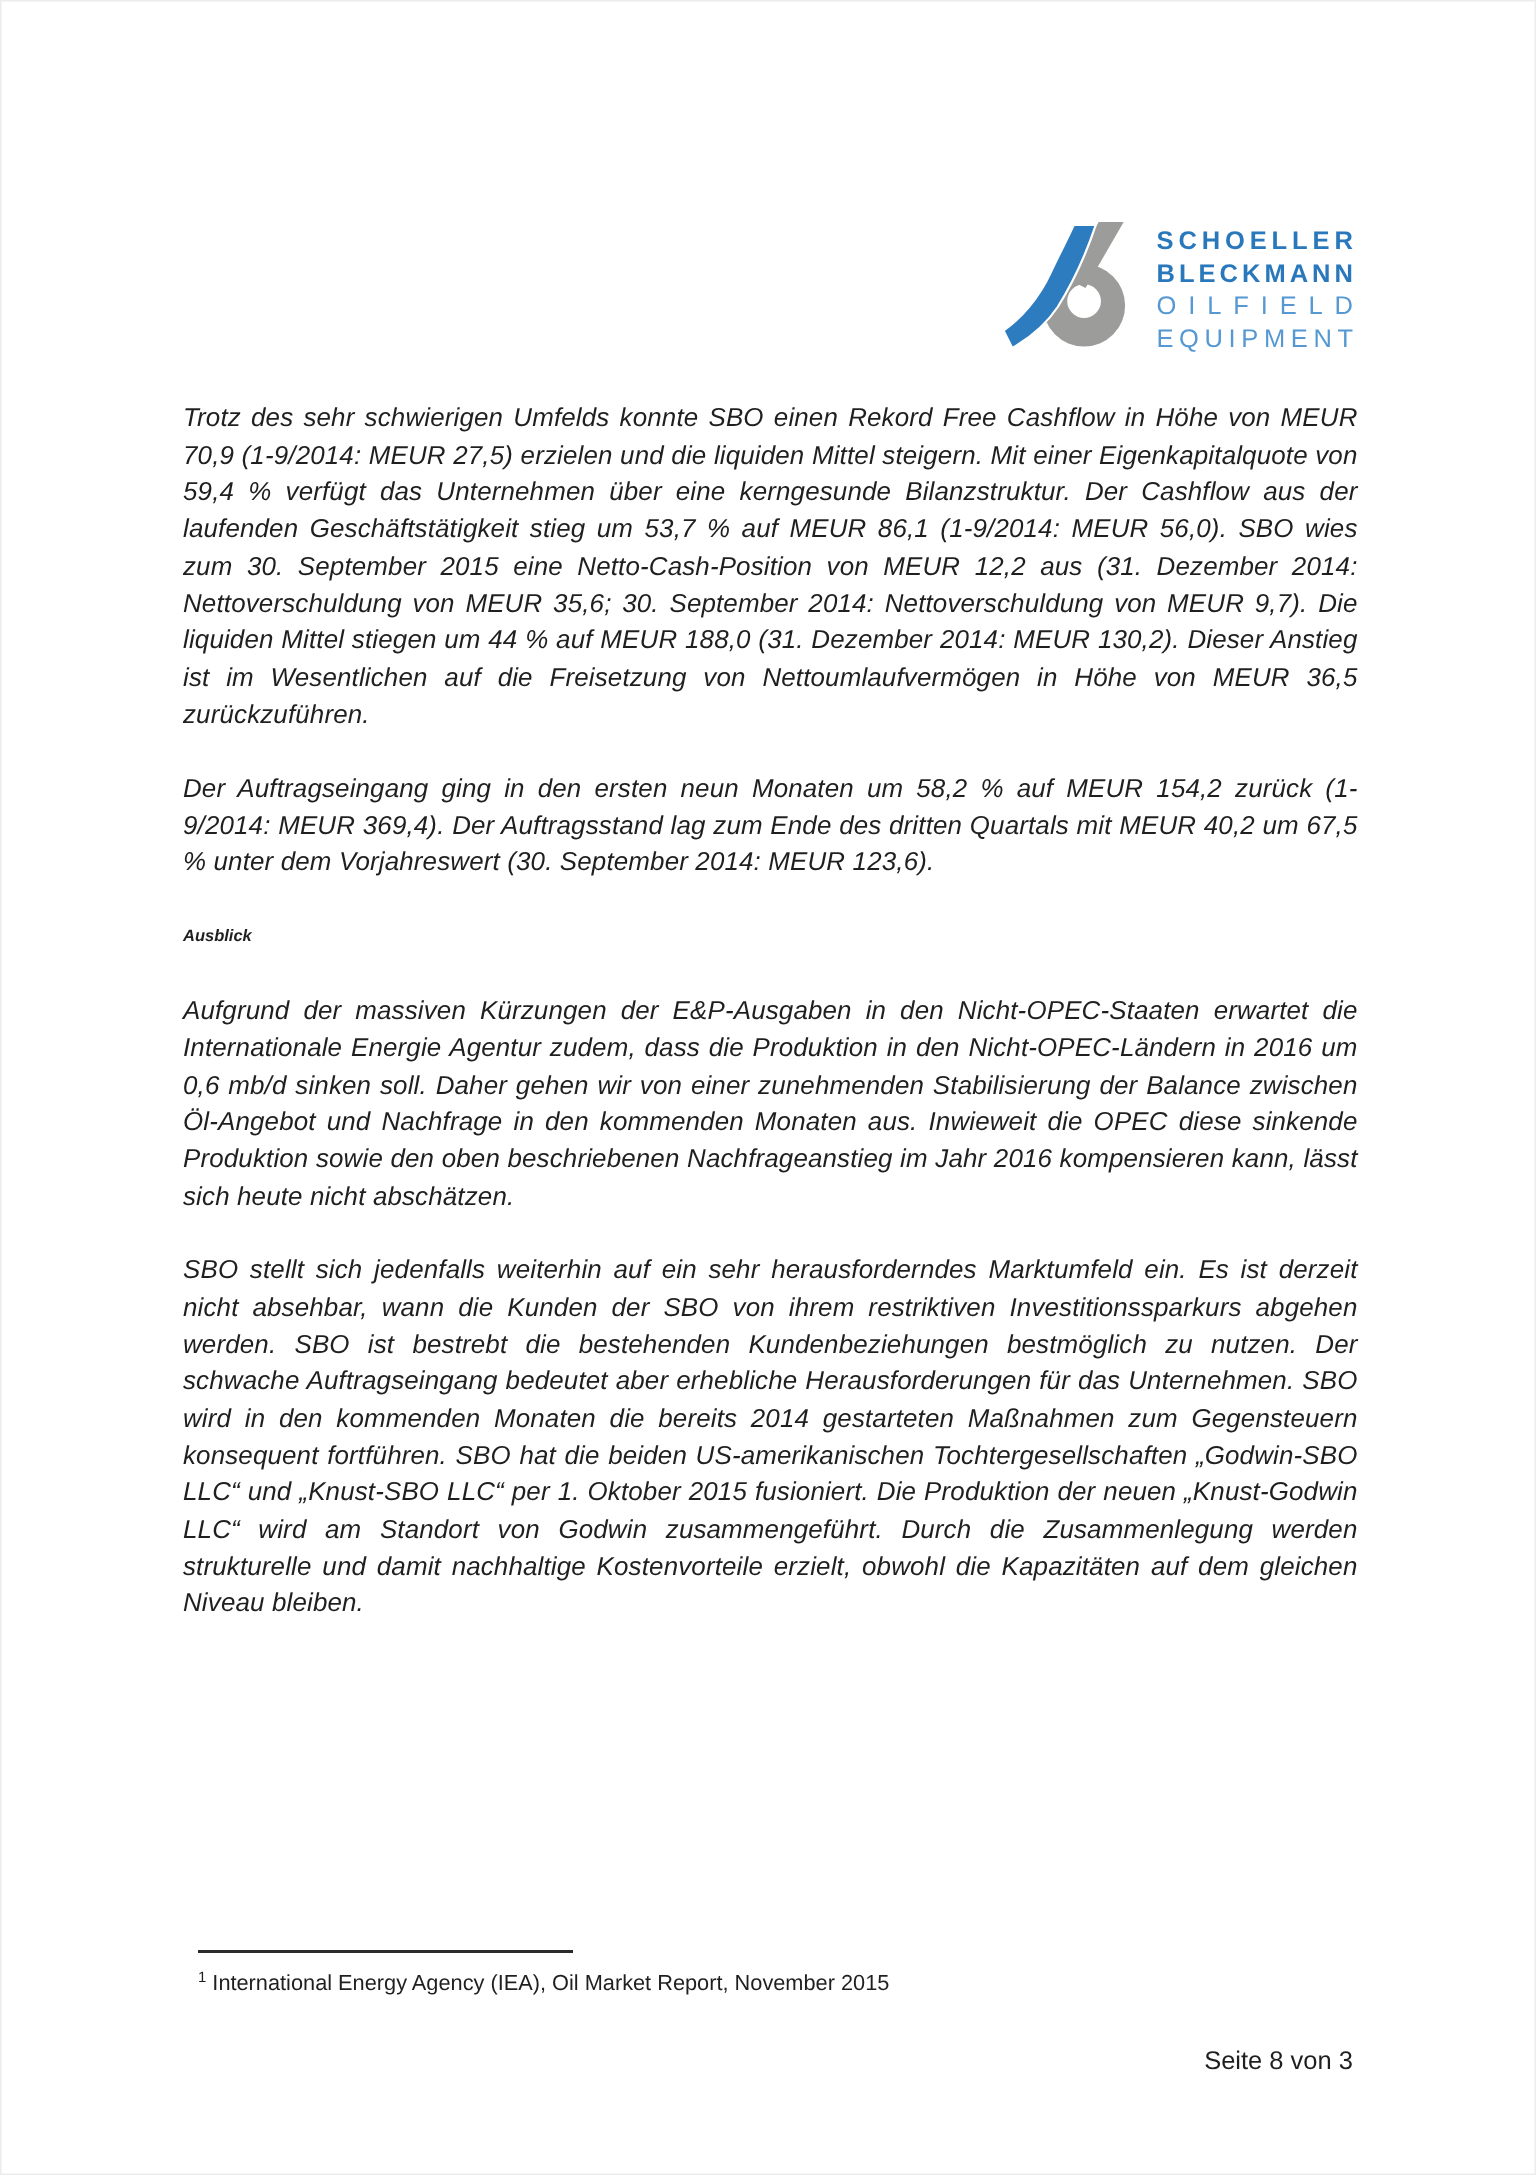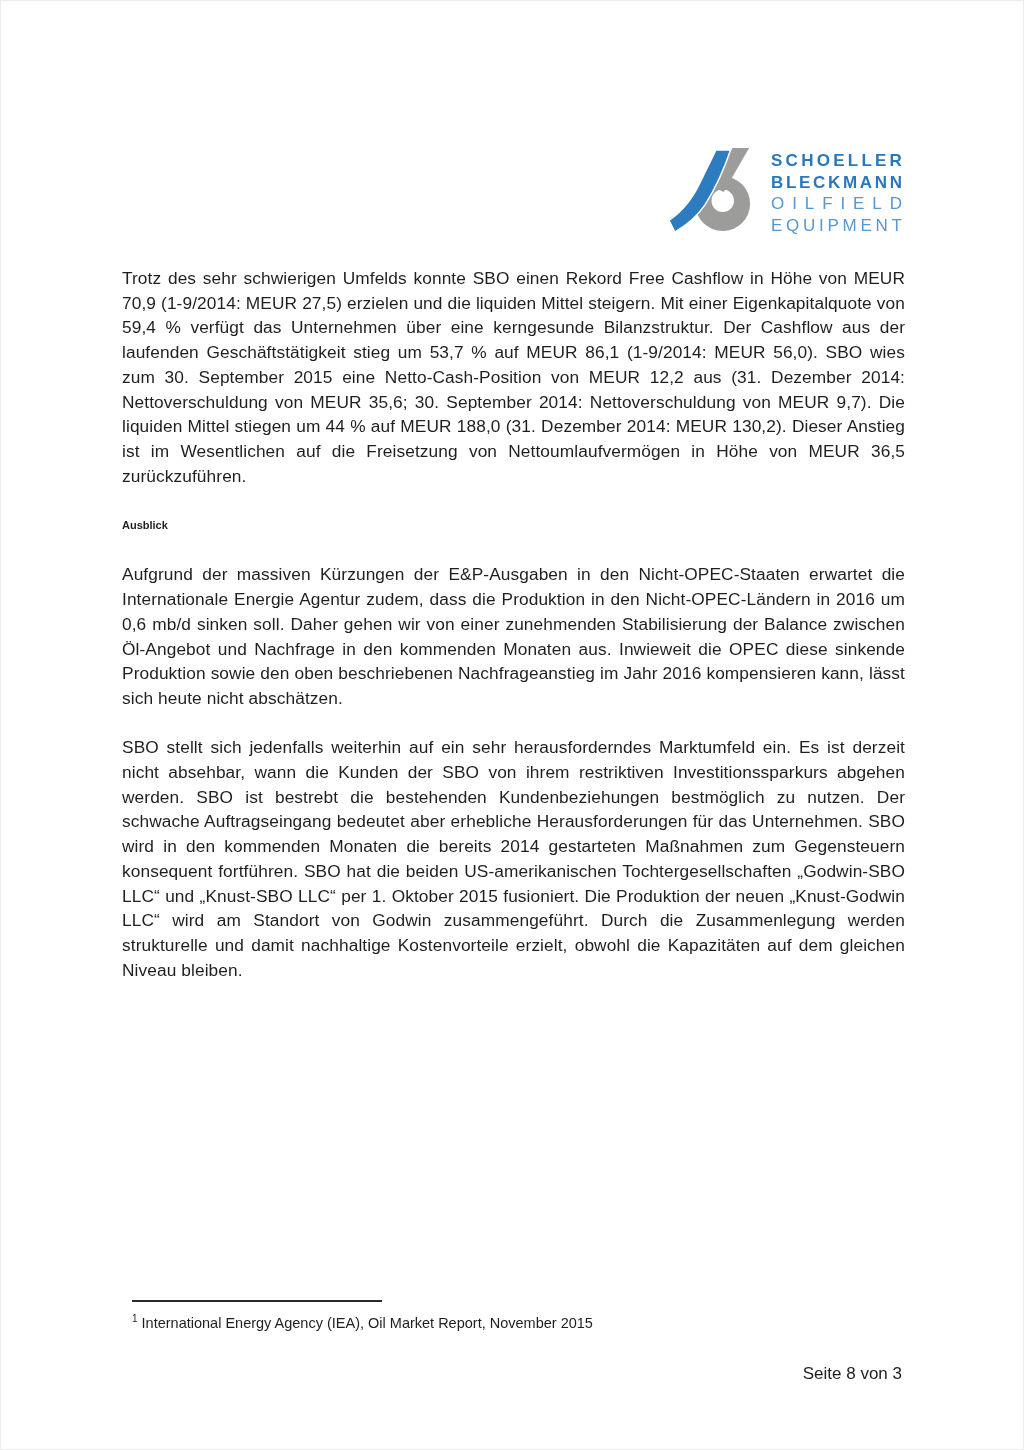--- a/index.html
+++ b/index.html
@@ -44,20 +44,21 @@
     font-weight: normal;
     color: #5598d2;
   }
 
   
   .content {
     position: absolute;
     left: 121px;
     top: 265px;
     width: 783px;
+    font-style: italic;
   }
   .content p {
     margin: 0 0 24.7px 0;
     font-size: 17.3px;
     line-height: 24.7px;
     text-align: justify;
     letter-spacing: 0.1px;
   }
   .content h2 {
     margin: 0 0 24.7px 0;
@@ -155,20 +156,21 @@
           <span>M</span>
           <span>E</span>
           <span>N</span>
           <span>T</span>
         </div>
     </div>
   </div>
 
   <div class="content">
     <p>Trotz des sehr schwierigen Umfelds konnte SBO einen Rekord Free Cashflow in Höhe von MEUR 70,9 (1-9/2014: MEUR 27,5) erzielen und die liquiden Mittel steigern. Mit einer Eigenkapitalquote von 59,4 % verfügt das Unternehmen über eine kerngesunde Bilanzstruktur. Der Cashflow aus der laufenden Geschäftstätigkeit stieg um 53,7 % auf MEUR 86,1 (1-9/2014: MEUR 56,0). SBO wies zum 30. September 2015 eine Netto-Cash-Position von MEUR 12,2 aus (31. Dezember 2014: Nettoverschuldung von MEUR 35,6; 30. September 2014: Nettoverschuldung von MEUR 9,7). Die liquiden Mittel stiegen um 44 % auf MEUR 188,0 (31. Dezember 2014: MEUR 130,2). Dieser Anstieg ist im Wesentlichen auf die Freisetzung von Nettoumlaufvermögen in Höhe von MEUR 36,5 zurückzuführen.</p>
+    <p>Der Auftragseingang ging in den ersten neun Monaten um 58,2 % auf MEUR 154,2 zurück (1-9/2014: MEUR 369,4). Der Auftragsstand lag zum Ende des dritten Quartals mit MEUR 40,2 um 67,5 % unter dem Vorjahreswert (30. September 2014: MEUR 123,6).</p>
     <h2>Ausblick</h2>
     <p>Aufgrund der massiven Kürzungen der E&amp;P-Ausgaben in den Nicht-OPEC-Staaten erwartet die Internationale Energie Agentur zudem, dass die Produktion in den Nicht-OPEC-Ländern in 2016 um 0,6 mb/d sinken soll. Daher gehen wir von einer zunehmenden Stabilisierung der Balance zwischen Öl-Angebot und Nachfrage in den kommenden Monaten aus. Inwieweit die OPEC diese sinkende Produktion sowie den oben beschriebenen Nachfrageanstieg im Jahr 2016 kompensieren kann, lässt sich heute nicht abschätzen.</p>
     <p>SBO stellt sich jedenfalls weiterhin auf ein sehr herausforderndes Marktumfeld ein. Es ist derzeit nicht absehbar, wann die Kunden der SBO von ihrem restriktiven Investitionssparkurs abgehen werden. SBO ist bestrebt die bestehenden Kundenbeziehungen bestmöglich zu nutzen. Der schwache Auftragseingang bedeutet aber erhebliche Herausforderungen für das Unternehmen. SBO wird in den kommenden Monaten die bereits 2014 gestarteten Maßnahmen zum Gegensteuern konsequent fortführen. SBO hat die beiden US-amerikanischen Tochtergesellschaften „Godwin-SBO LLC“ und „Knust-SBO LLC“ per 1. Oktober 2015 fusioniert. Die Produktion der neuen „Knust-Godwin LLC“ wird am Standort von Godwin zusammengeführt. Durch die Zusammenlegung werden strukturelle und damit nachhaltige Kostenvorteile erzielt, obwohl die Kapazitäten auf dem gleichen Niveau bleiben.</p>
   </div>
 
   <div class="footnote-block">
     <div class="footnote-rule"></div>
     <div class="footnote">
       <sup>1</sup><span>International Energy Agency (IEA), Oil Market Report, November 2015</span>
     </div>

